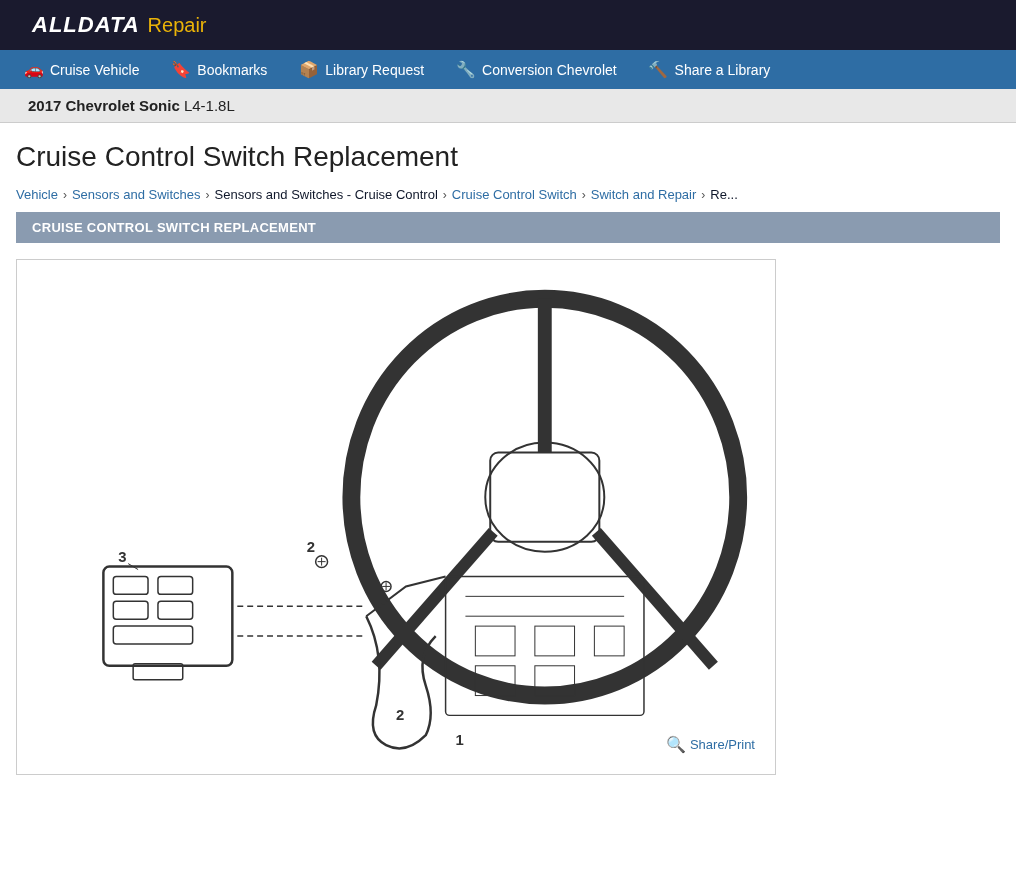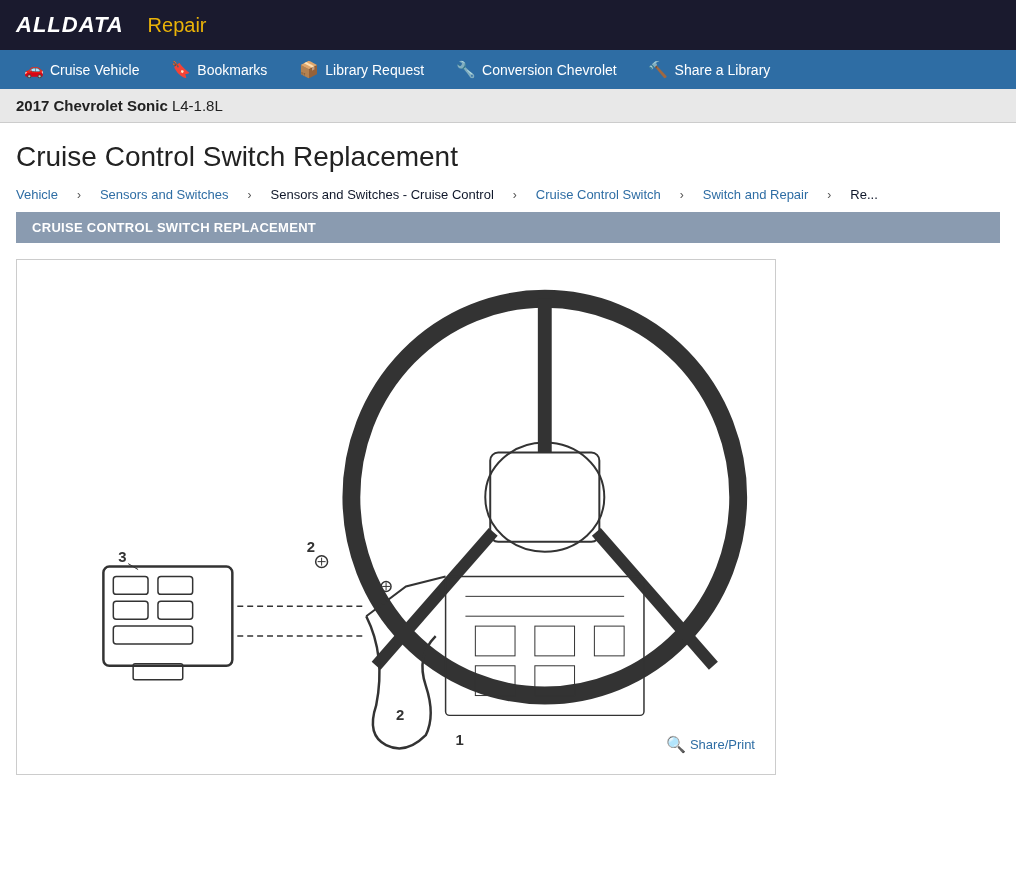--- a/index.html
+++ b/index.html
@@ -1,24 +1,24 @@
 <!DOCTYPE html>
 <html><head>
   <meta charset="utf-8">
   <style>
     * { margin: 0; padding: 0; box-sizing: border-box; }
     body { font-family: Arial, Helvetica, sans-serif; font-size: 14px; background: #fff; width: 1016px; }
 
     
     #header {
       background: #1a1a2e;
-      padding: 12px 16px;
-      display: flex;
-      align-items: center;
-      gap: 24px;
+      padding: 12px 32px;
+      display: flex;
+      align-items: center;
+      gap: 8px;
     }
     #header .brand-alldata {
       font-size: 22px;
       font-weight: 900;
       color: #fff;
       letter-spacing: 1px;
       font-style: italic;
     }
     #header .brand-repair {
       font-size: 20px;
@@ -45,21 +45,21 @@
       white-space: nowrap;
     }
     .nav-icon {
       font-size: 16px;
       display: inline-block;
     }
 
     
     #vehicle-bar {
       background: #e8e8e8;
-      padding: 8px 16px;
+      padding: 8px 28px;
       border-bottom: 1px solid #ccc;
     }
     #vehicle-bar .vehicle-bold {
       font-weight: 700;
       font-size: 15px;
       color: #222;
     }
     #vehicle-bar .vehicle-reg {
       font-weight: 400;
       font-size: 15px;
@@ -75,21 +75,21 @@
       font-weight: 400;
       color: #222;
     }
 
     
     #breadcrumb {
       padding: 6px 16px 10px 16px;
       display: flex;
       align-items: center;
       flex-wrap: wrap;
-      gap: 16px;
+      gap: 2px;
       font-size: 13px;
     }
     .bc-link {
       color: #2e6da4;
       cursor: pointer;
       text-decoration: none;
     }
     .bc-sep {
       color: #555;
       margin: 0 3px;

